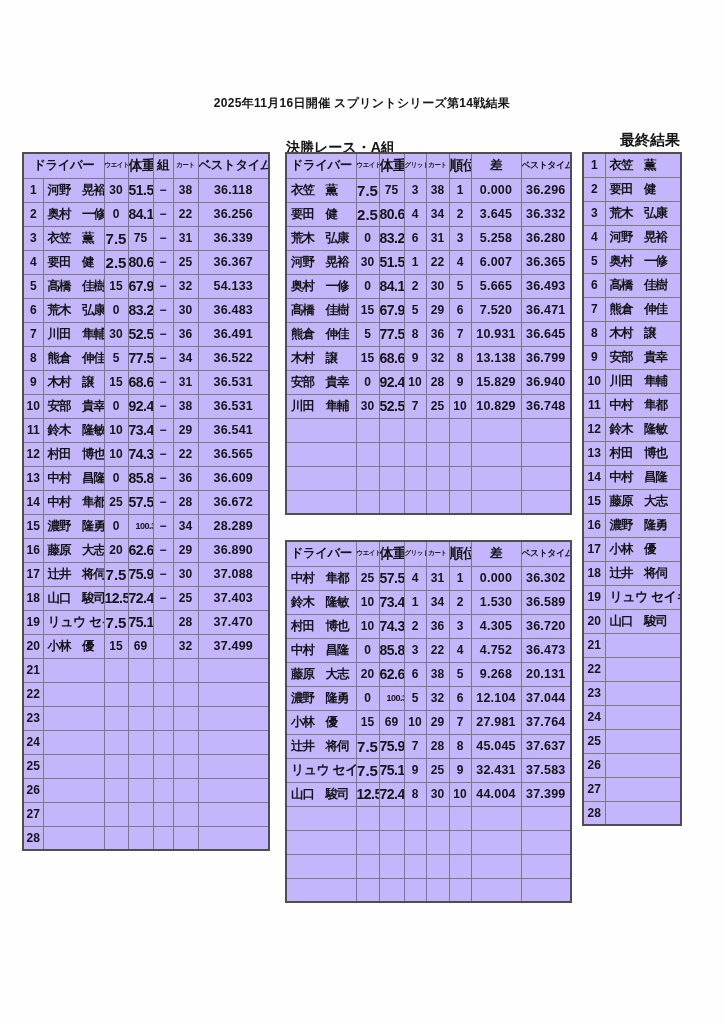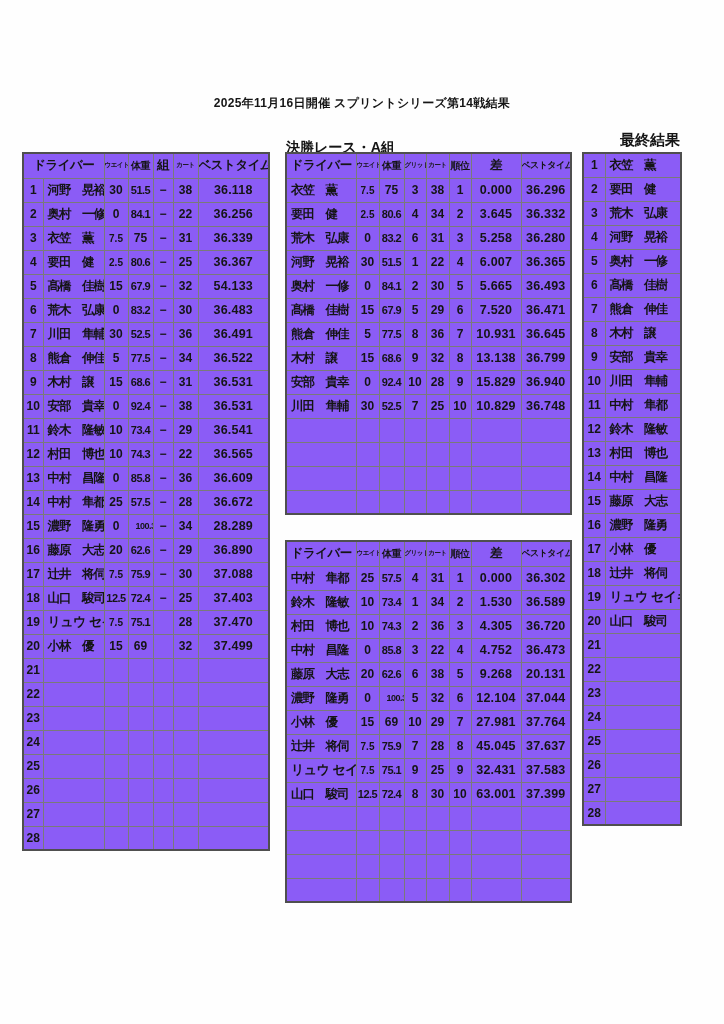--- a/index.html
+++ b/index.html
@@ -18,48 +18,48 @@
   }
   .sec-title { position: absolute; font-weight: bold; }
   #ta-title { left: 22px;  top: 131px; width: 246px; text-align: center; font-size: 15px; }
   #fa-title { left: 286px; top: 139px; font-size: 14px; }
   #fr-title { left: 582px; top: 131px; width: 98px; text-align: right; font-size: 15px; }
 
   table {
     position: absolute;
     border-collapse: collapse;
     table-layout: fixed;
-    background: #8b5cf6;
+    background: #c4b5fd;
     border: 2px solid #4f4f4f;
   }
   td, th {
     border: 1px solid #7a7a7a;
     overflow: hidden;
     white-space: nowrap;
     vertical-align: middle;
     height: 24px;
   }
   thead th { height: 25px; font-weight: bold; text-align: center; }
 
   #ta { left: 22px;  top: 152px; width: 246px; }
   #fa { left: 285px; top: 152px; width: 285px; }
   #fb { left: 285px; top: 540px; width: 285px; }
   #fr { left: 582px; top: 152px; width: 98px; }
 
   .h-lg { font-size: 12.5px; letter-spacing: -0.5px; }
-  .h-md { font-size: 10px;   letter-spacing: -0.5px; }
+  .h-md { font-size: 14px;   letter-spacing: -0.5px; }
   .h-sm { font-size: 9px;    letter-spacing: -0.6px; }
   .h-xs { font-size: 6.5px;  letter-spacing: -0.5px; }
 
   td.pos  { text-align: center; font-size: 12px; font-weight: bold; }
   td.name { text-align: left; padding-left: 4px; font-size: 12.5px; font-weight: bold; letter-spacing: -1px; }
   td.name.small { font-size: 13px; letter-spacing: -0.5px; }
   td.num  { text-align: center; font-size: 12px; font-weight: bold; }
-  td.num.f3 { font-size: 10px; }
-  td.num.f4 { font-size: 11px; letter-spacing: -0.5px; margin-left: 19px; }
+  td.num.f3 { font-size: 15px; }
+  td.num.f4 { font-size: 14px; letter-spacing: -0.5px; margin-left: 19px; }
   td.num.f5 { font-size: 9px; letter-spacing: -0.5px; padding-left: 7px; }
   td.time { text-align: center; font-size: 12.5px; font-weight: bold; letter-spacing: 0.2px; }
 </style>
 </head>
 <body>
 
 <div class="sheet">
 
   <div class="doc-title">2025年11月16日開催 スプリントシリーズ第14戦結果</div>
 
@@ -623,21 +623,21 @@
           <td class="time">32.431</td>
           <td class="time">37.583</td>
         </tr>
         <tr>
           <td class="name">山口　駿司</td>
           <td class="num f4">12.5</td>
           <td class="num f4">72.4</td>
           <td class="num">8</td>
           <td class="num">30</td>
           <td class="num">10</td>
-          <td class="time">63.001</td>
+          <td class="time">44.004</td>
           <td class="time">37.399</td>
         </tr>
         <tr>
           <td class="name"></td>
           <td class="num"></td>
           <td class="num"></td>
           <td class="num"></td>
           <td class="num"></td>
           <td class="num"></td>
           <td class="time"></td>

